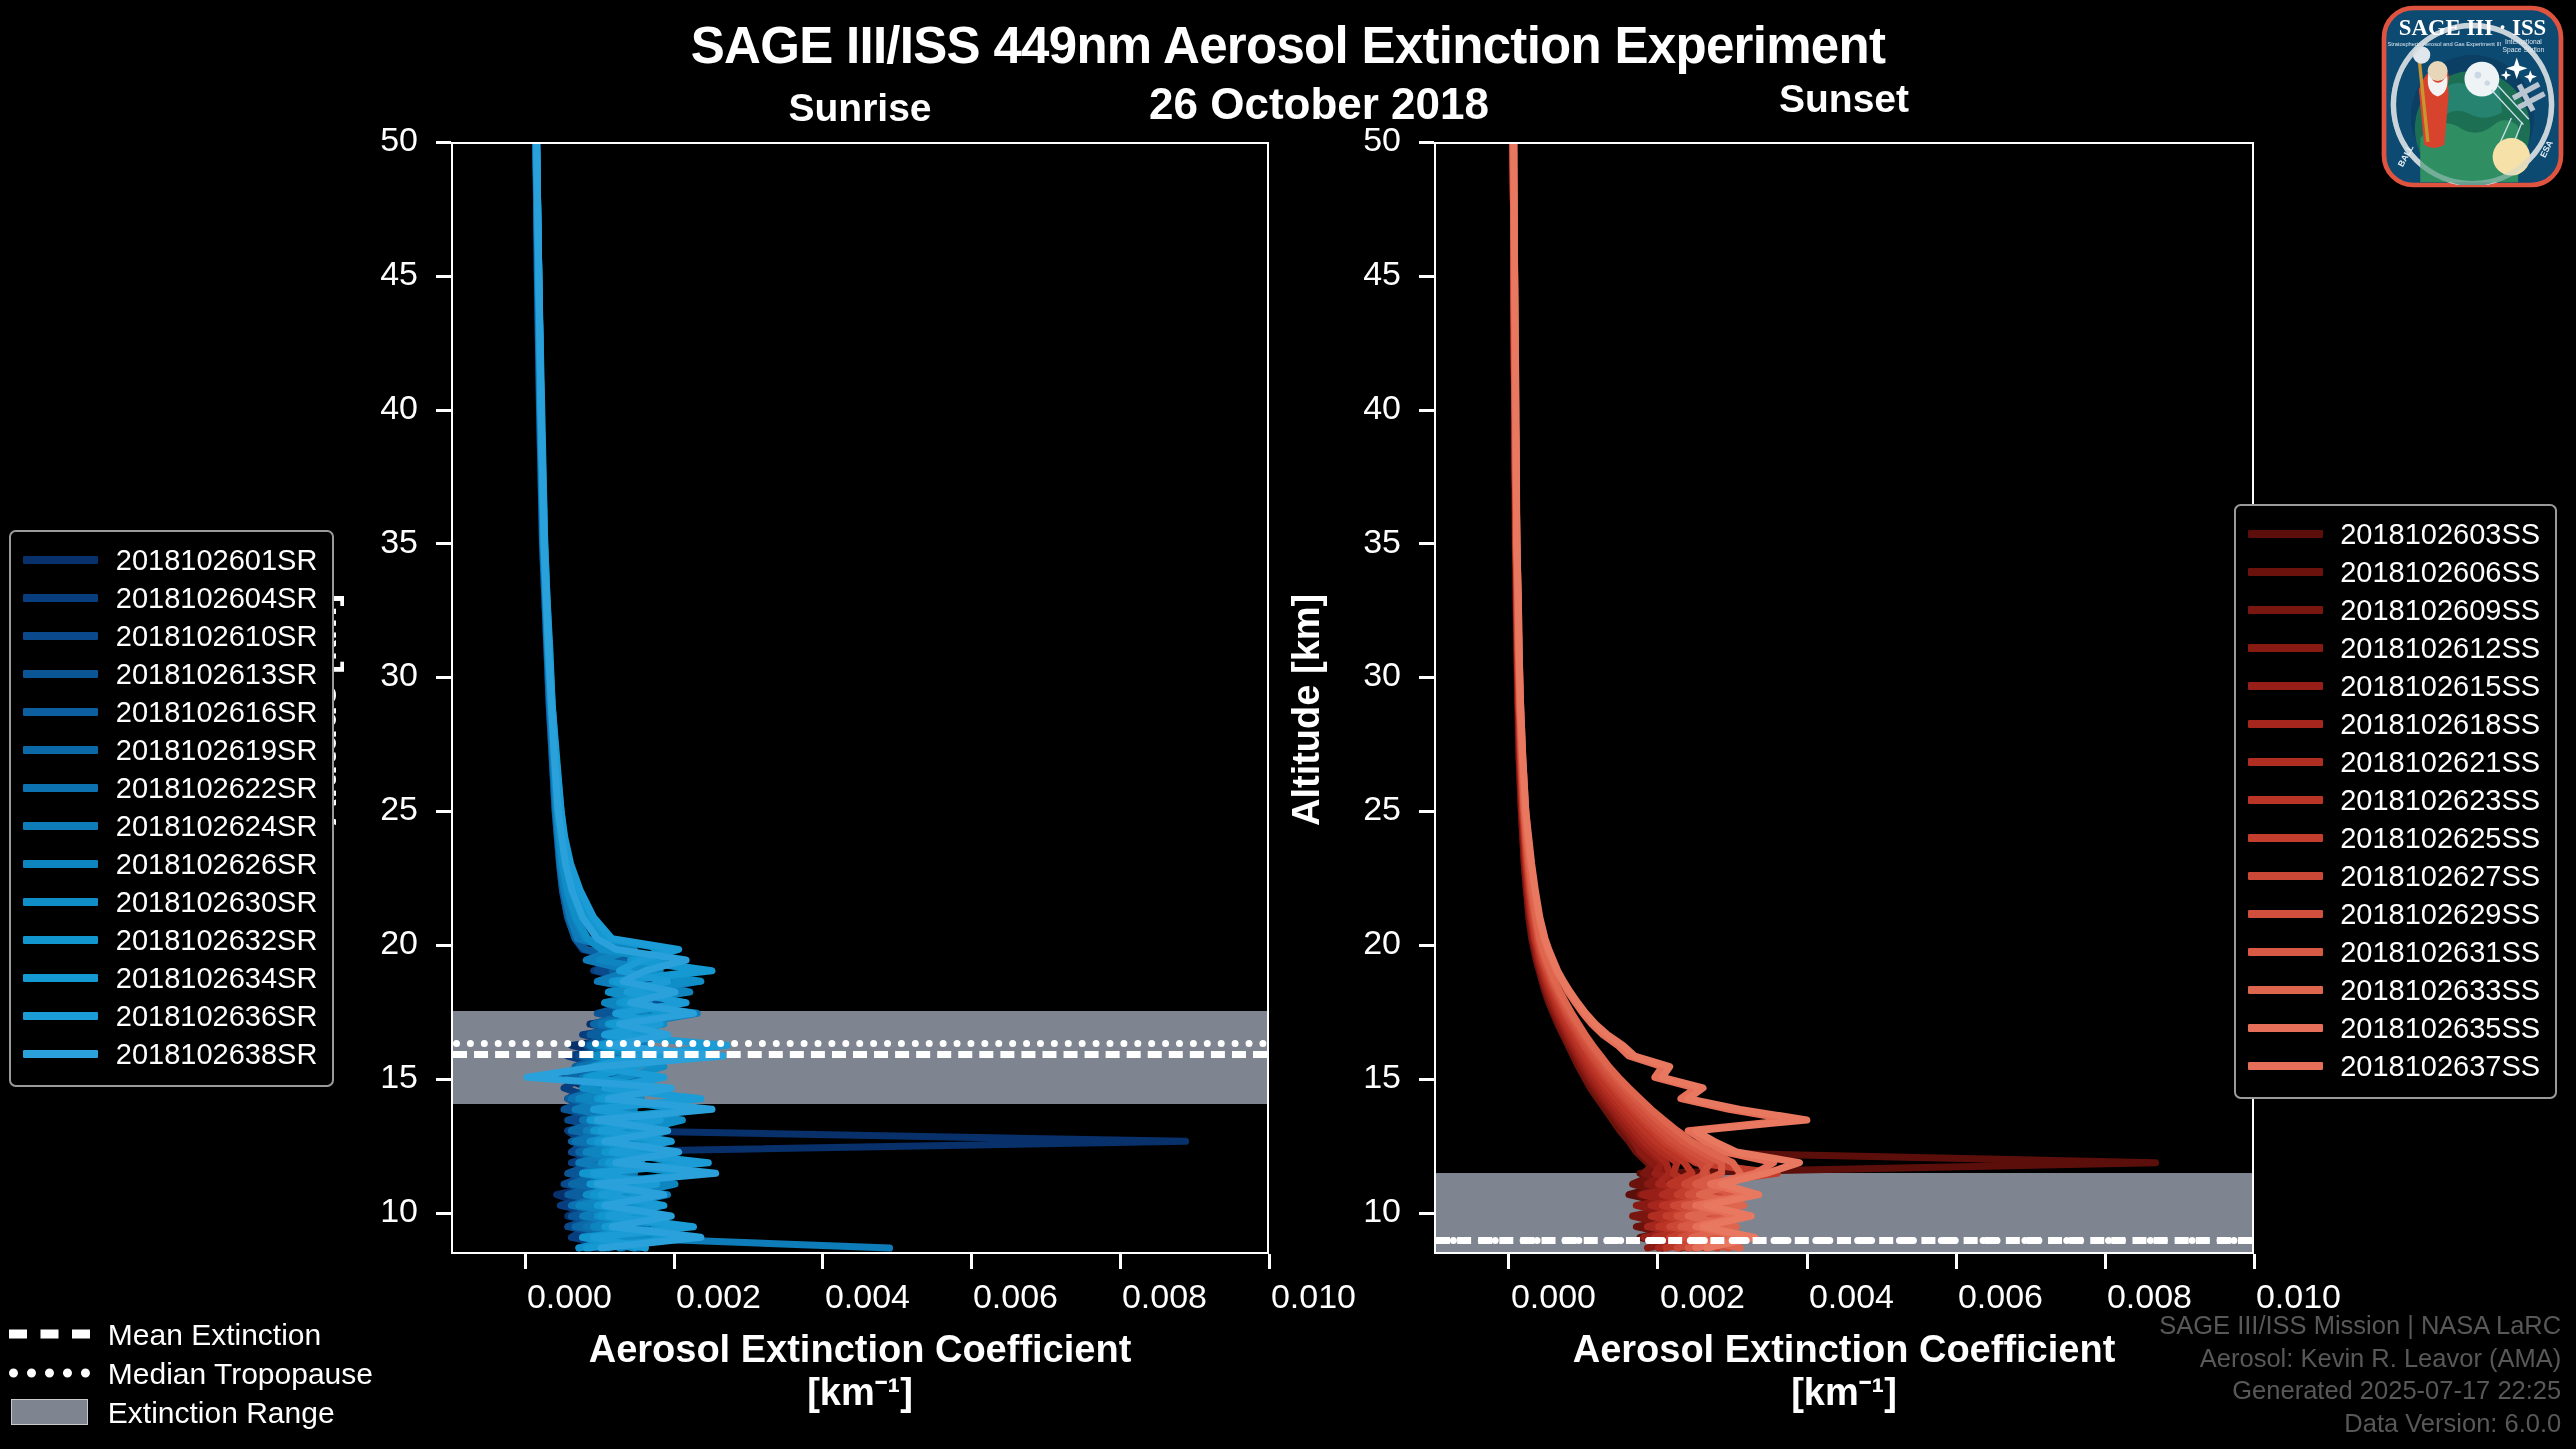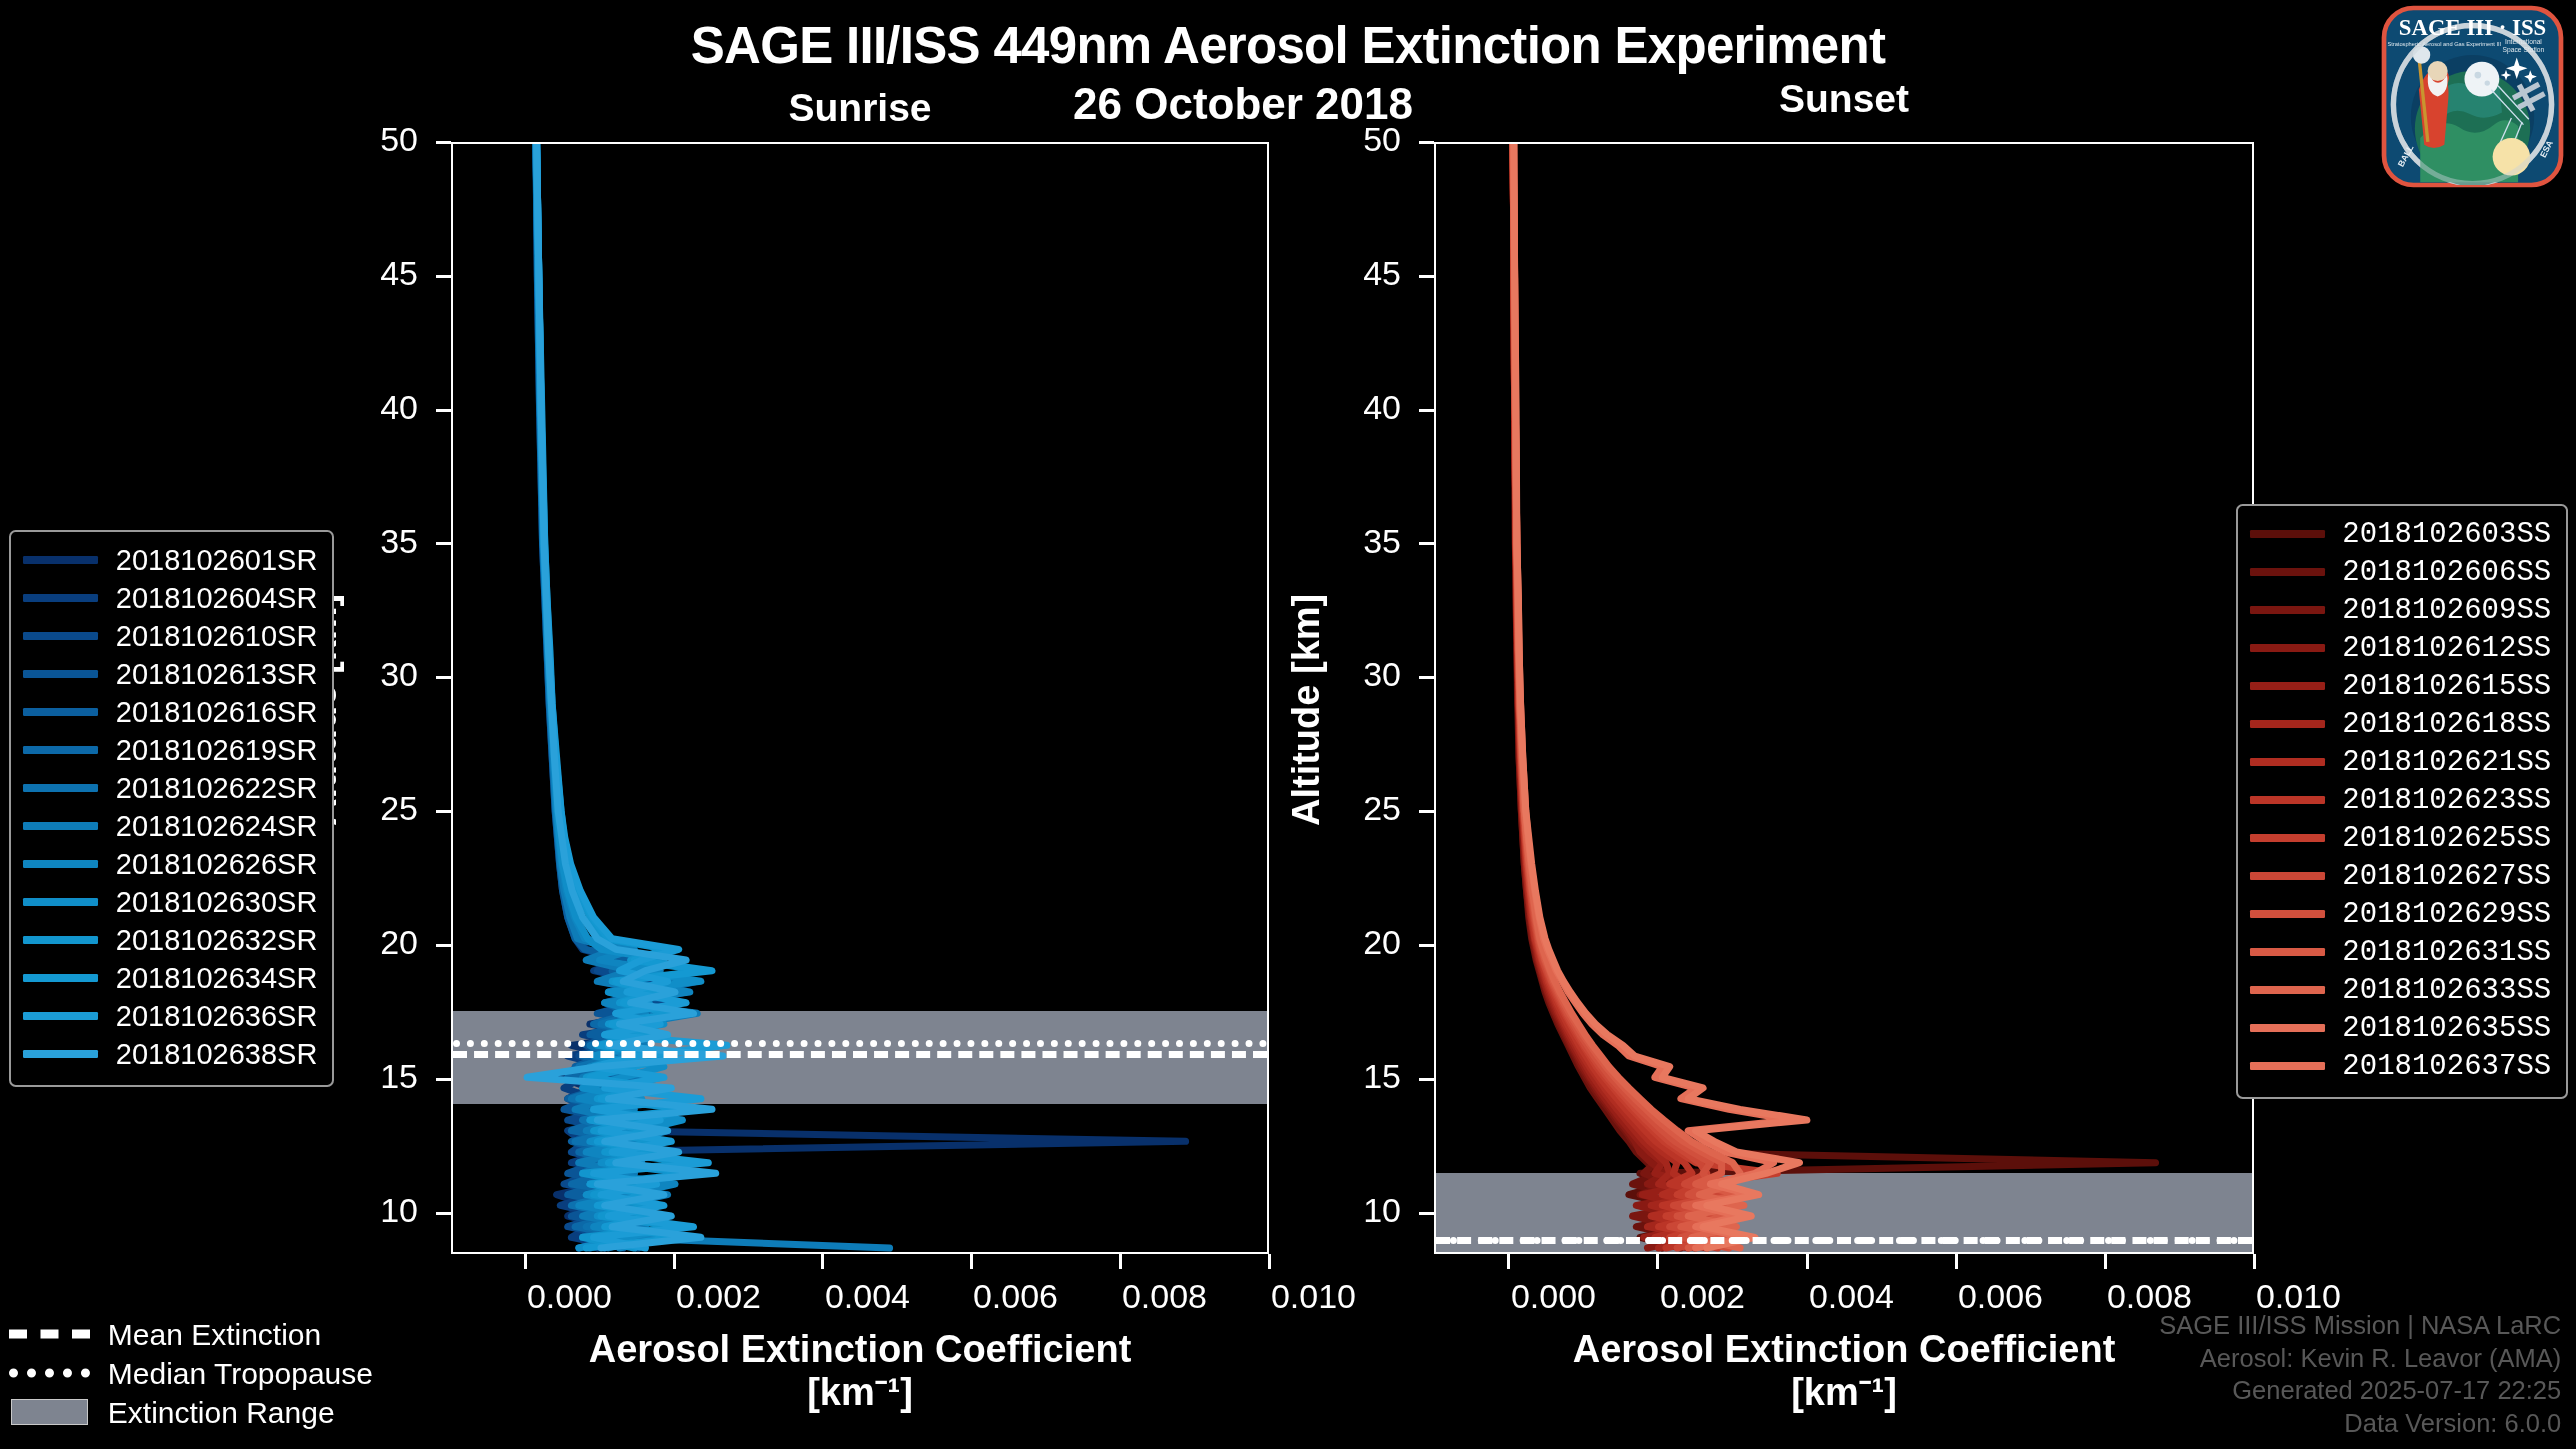--- a/index.html
+++ b/index.html
@@ -3,21 +3,21 @@
 <meta charset="utf-8">
 <style>
   html,body{margin:0;padding:0;background:#000;}
   body{width:2576px;height:1449px;position:relative;overflow:hidden;
        font-family:"Liberation Sans",sans-serif;color:#fff;}
   .abs{position:absolute;}
 
   
   #main-title{top:16px;left:0;width:2576px;text-align:center;
       font-size:51px;font-weight:bold;letter-spacing:-0.7px;}
-  #date-title{top:79px;left:780px;width:926px;text-align:center;
+  #date-title{top:79px;left:856px;width:926px;text-align:center;
       font-size:44px;font-weight:bold;}
   #sr-title{top:86px;left:451px;width:818px;text-align:center;
       font-size:39px;font-weight:bold;}
   #ss-title{top:77px;left:1434px;width:820px;text-align:center;
       font-size:39px;font-weight:bold;}
 
   
   .plot{position:absolute;top:142px;height:1112px;
         border:2.7px solid #fff;box-sizing:border-box;overflow:hidden;background:#000;}
   #plot-sr{left:451px;width:818px;}
@@ -243,21 +243,21 @@
     </div>
     <div class="legend-row">
       <span class="legend-swatch" style="background: rgb(27, 156, 214);"></span>
       <span class="legend-text">2018102636SR</span>
     </div>
     <div class="legend-row">
       <span class="legend-swatch" style="background: rgb(42, 161, 218);"></span>
       <span class="legend-text">2018102638SR</span>
     </div>
   </div>
-<div class="legend" id="legend-ss" style="right: 8px; top: 504px; font-family: Liberation Mono, monospace;">
+<div class="legend" id="legend-ss" style="right: 19px; top: 504px;">
     <div class="legend-row">
       <span class="legend-swatch" style="background: rgb(92, 15, 10);"></span>
       <span class="legend-text">2018102603SS</span>
     </div>
     <div class="legend-row">
       <span class="legend-swatch" style="background: rgb(107, 18, 13);"></span>
       <span class="legend-text">2018102606SS</span>
     </div>
     <div class="legend-row">
       <span class="legend-swatch" style="background: rgb(122, 22, 16);"></span>

